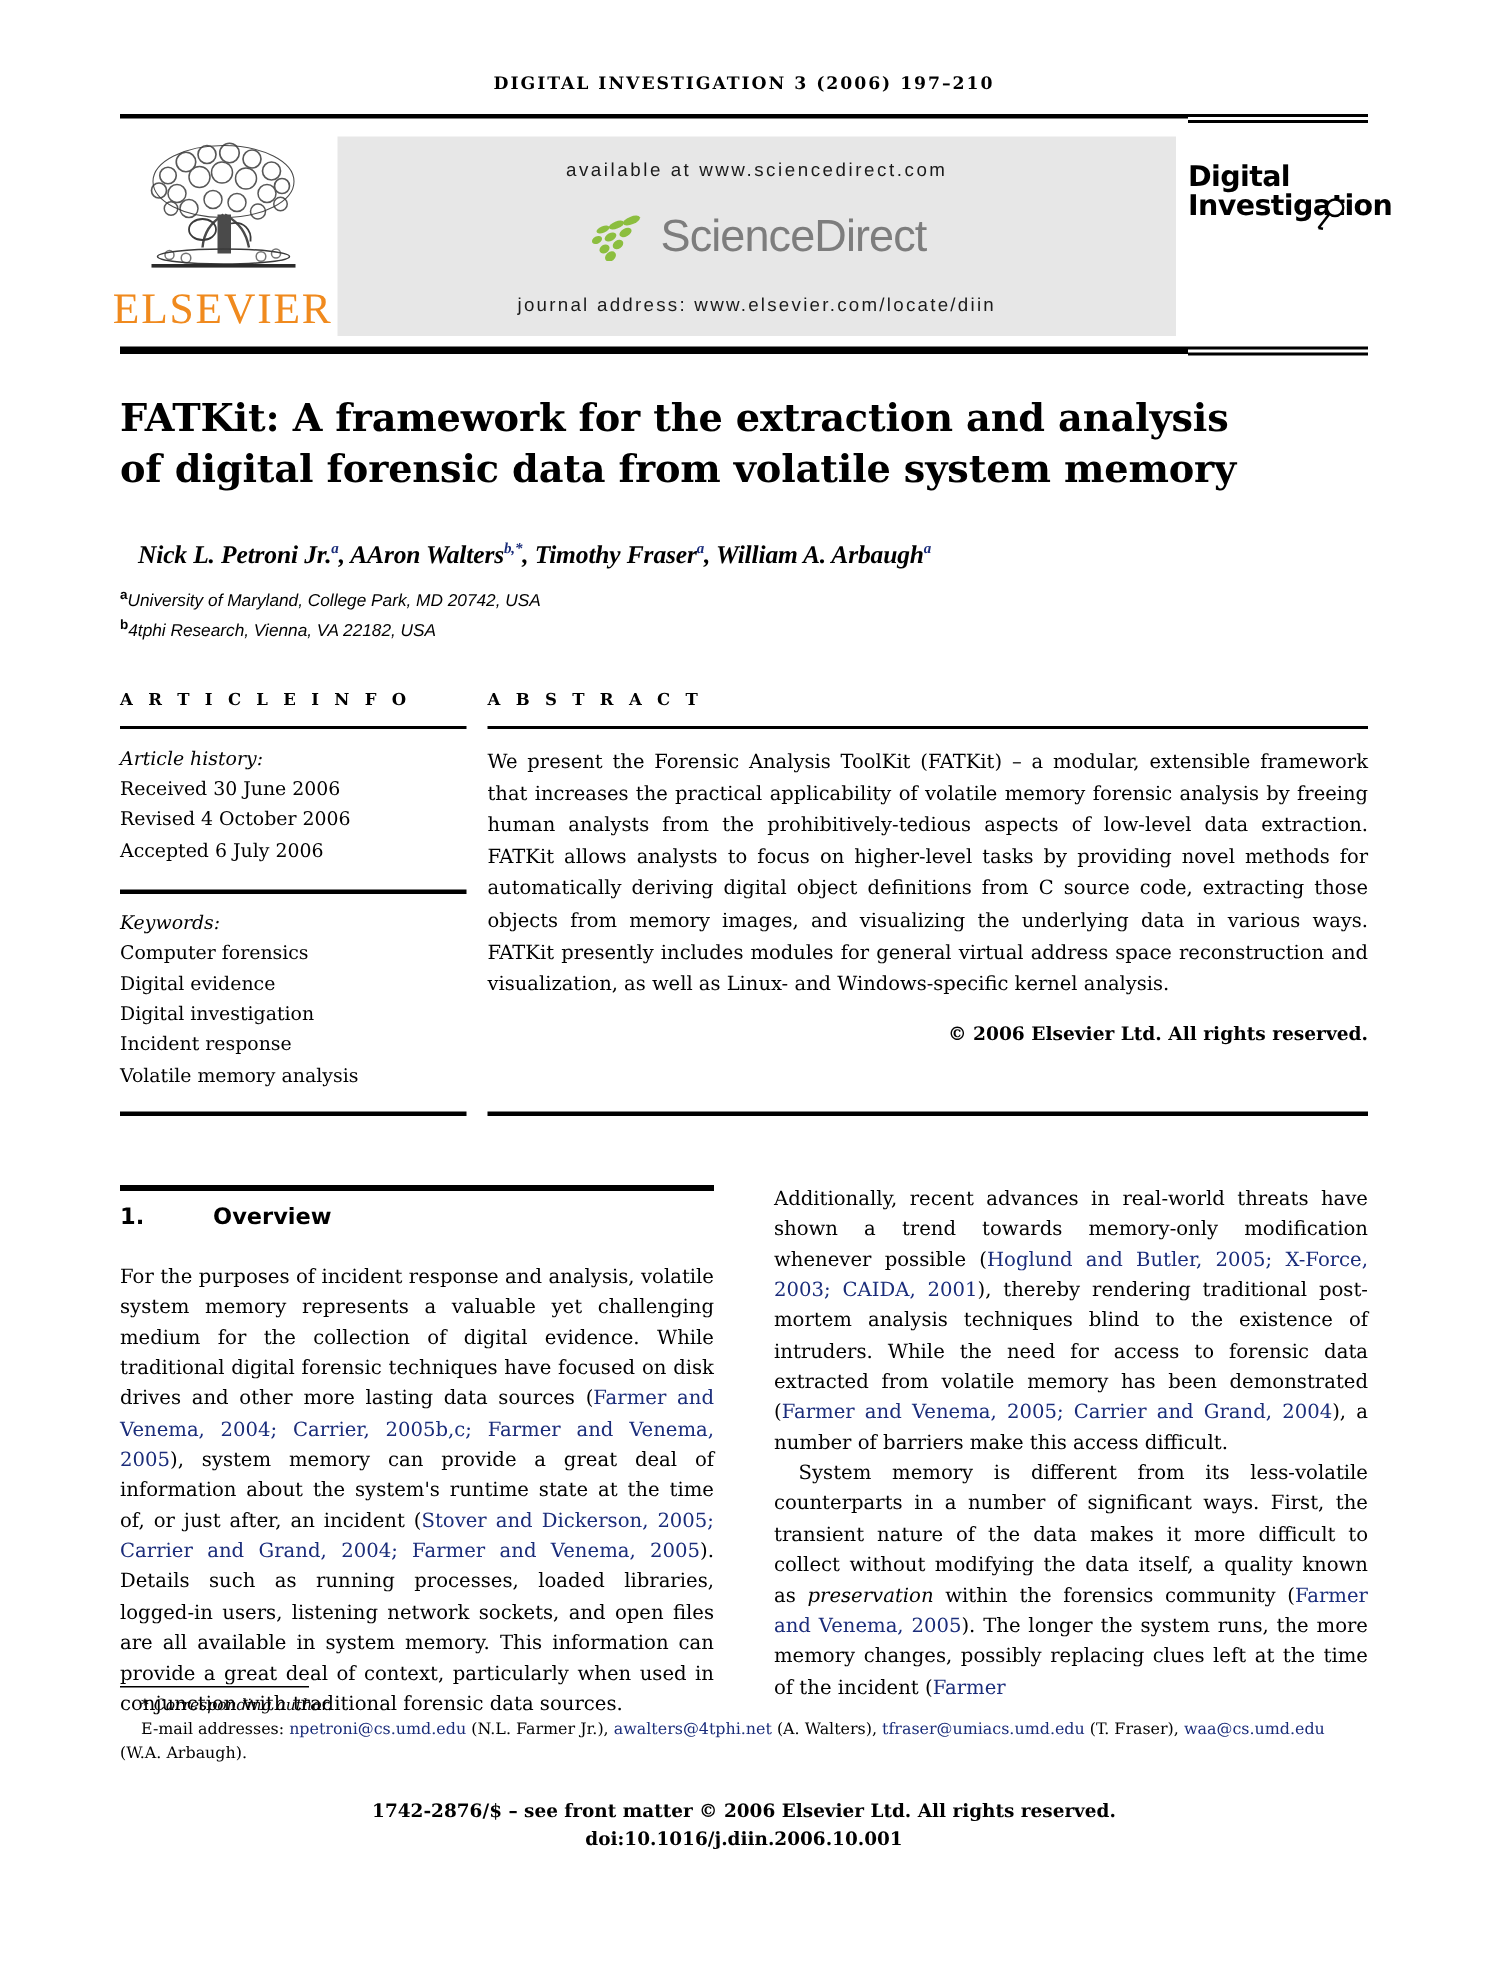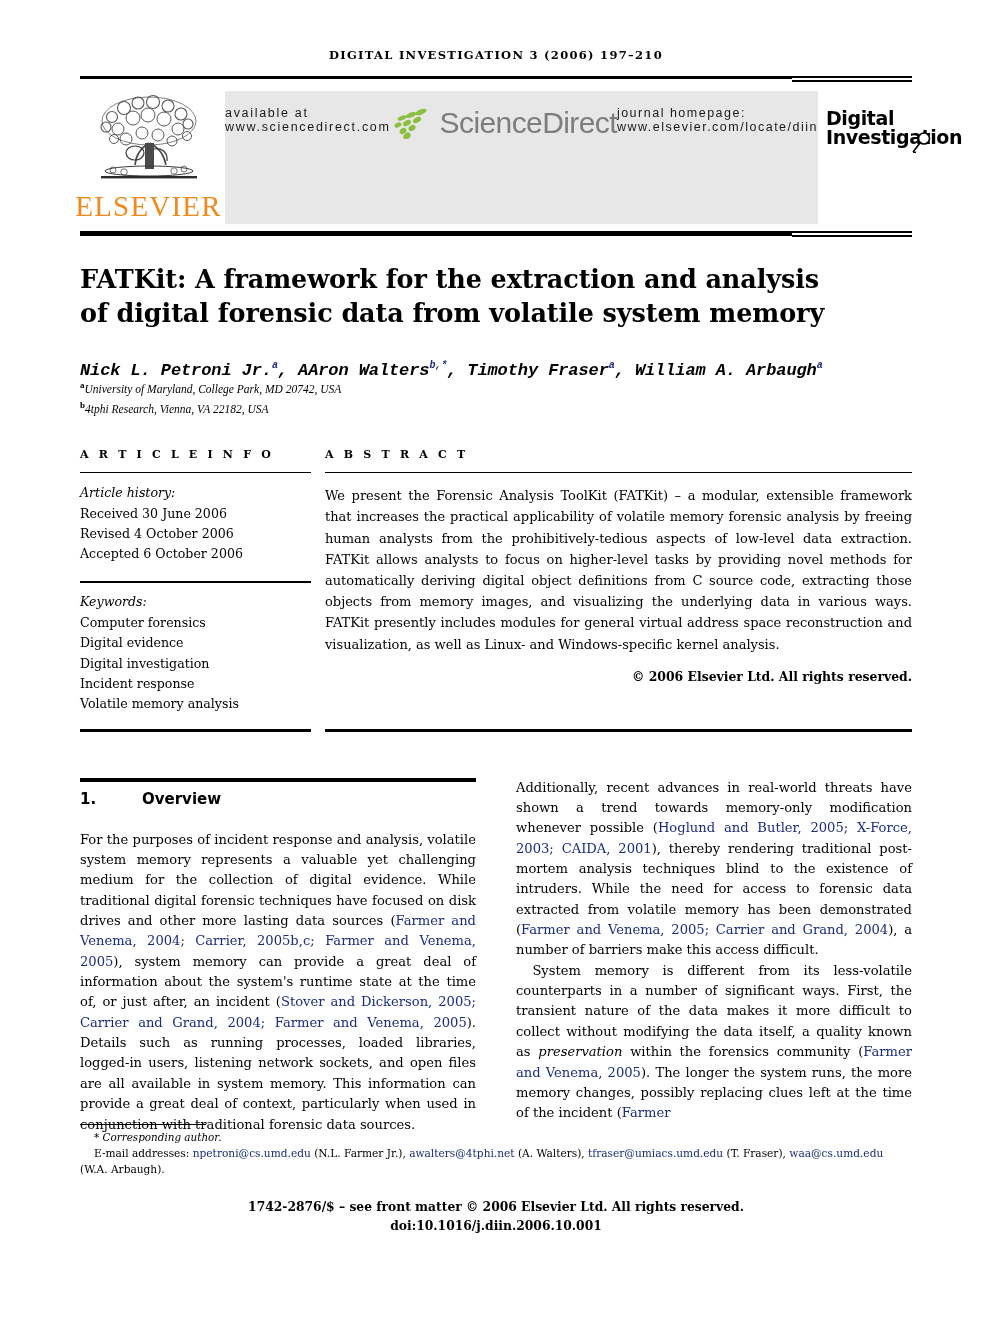--- a/index.html
+++ b/index.html
@@ -60,22 +60,22 @@
     letter-spacing: 1.2px;
     line-height: 1;
     margin-top: 1px;
   }
 
   .sd-box {
     flex: 1;
     background: #e7e7e7;
     margin-left: 8px;
     display: flex;
-    flex-direction: row;
-    align-items: flex-start;
+    flex-direction: column;
+    align-items: center;
     justify-content: space-between;
     padding: 15px 0 14px 0;
   }
   .sd-avail {
     font-family: "Liberation Sans", sans-serif;
     font-size: 12.5px;
     letter-spacing: 1.7px;
     color: #1a1a1a;
   }
   .sd-logo-row { display: flex; align-items: center; gap: 7px; }
@@ -130,34 +130,36 @@
   .article-title {
     font-family: "DejaVu Serif", "Liberation Serif", serif;
     font-weight: bold;
     font-size: 25.5px;
     line-height: 1.33;
     margin-top: 26px;
     letter-spacing: -0.1px;
   }
 
   .authors {
-    font-family: Liberation Mono, monospace;
+    font-family: Liberation Serif, serif;
     font-style: italic;
     font-weight: bold;
     font-size: 17px;
     margin-top: 29px;
     letter-spacing: -0.1px;
+    margin-left: 12px;
   }
   .authors sup { font-size: 10px; color: #1a2c7a; font-style: italic; }
 
   .affils {
-    font-family: Liberation Serif, serif;
+    font-family: Liberation Sans, sans-serif;
     font-style: italic;
     font-size: 11.5px;
     line-height: 1.5;
+    margin-top: 10px;
   }
   .affils sup { font-weight: bold; font-style: normal; font-size: 9px; }
 
   
   .info-abstract {
     display: flex;
     margin-top: 30px;
   }
   .col-info { width: 231px; }
   .col-gap { width: 14px; }
@@ -341,21 +343,21 @@
             <ellipse cx="26" cy="13" rx="4.4" ry="2.6" transform="rotate(-28 26 13)"></ellipse>
             <ellipse cx="16" cy="16" rx="4.2" ry="2.6" transform="rotate(-28 16 16)"></ellipse>
             <ellipse cx="7" cy="18" rx="3.6" ry="2.4" transform="rotate(-28 7 18)"></ellipse>
             <ellipse cx="21" cy="21" rx="3.8" ry="2.8" transform="rotate(-34 21 21)"></ellipse>
             <ellipse cx="12" cy="24" rx="3.6" ry="2.8" transform="rotate(-34 12 24)"></ellipse>
             <ellipse cx="16" cy="29" rx="4" ry="3" transform="rotate(-40 16 29)"></ellipse>
           </g>
         </svg>
         <div class="sd-word">ScienceDirect</div>
       </div>
-      <div class="sd-home">journal homepage: www.elsevier.com/locate/diin</div>
+      <div class="sd-home">journal address: www.elsevier.com/locate/diin</div>
     </div>
 
     <div class="journal-col">
       <div class="journal-title">
         <div>Digital</div>
         <div>Investigation</div>
         <svg class="loupe" width="22" height="24" viewBox="0 0 22 24">
           <circle cx="13" cy="7.5" r="5.5" fill="#fff" stroke="#000" stroke-width="1.6"></circle>
           <line x1="9" y1="12" x2="2" y2="21" stroke="#000" stroke-width="1.6"></line>
           <line x1="2" y1="21" x2="5" y2="21.5" stroke="#000" stroke-width="1.6"></line>
@@ -386,21 +388,21 @@
 
   <div class="info-abstract">
     <div class="col-info">
       <div class="sec-label">A R T I C L E  I N F O</div>
       <div class="hr-thin"></div>
       <div class="info-block">
         <div class="ital">Article history:</div>
         <div>
             <div>Received 30 June 2006</div>
             <div>Revised 4 October 2006</div>
-            <div>Accepted 6 October 2006</div>
+            <div>Accepted 6 July 2006</div>
           </div>
       </div>
       <div class="kw-gap"></div>
       <div class="hr-thick"></div>
       <div class="info-block keywords-wrap">
         <div class="ital">Keywords:</div>
         <div>
             <div>Computer forensics</div>
             <div>Digital evidence</div>
             <div>Digital investigation</div>

